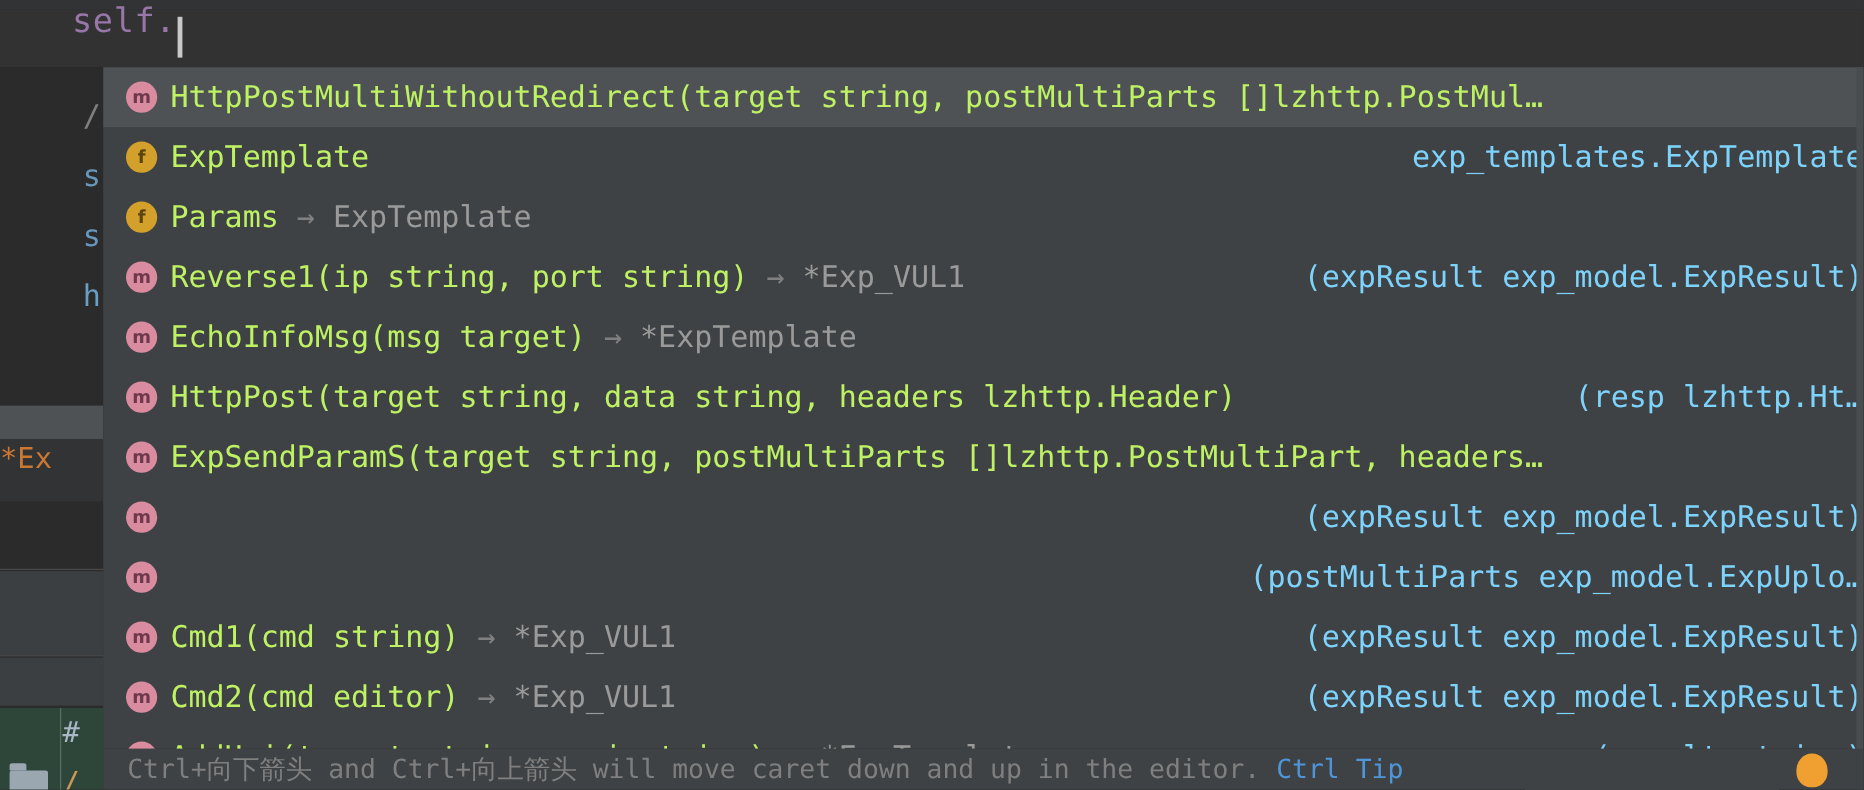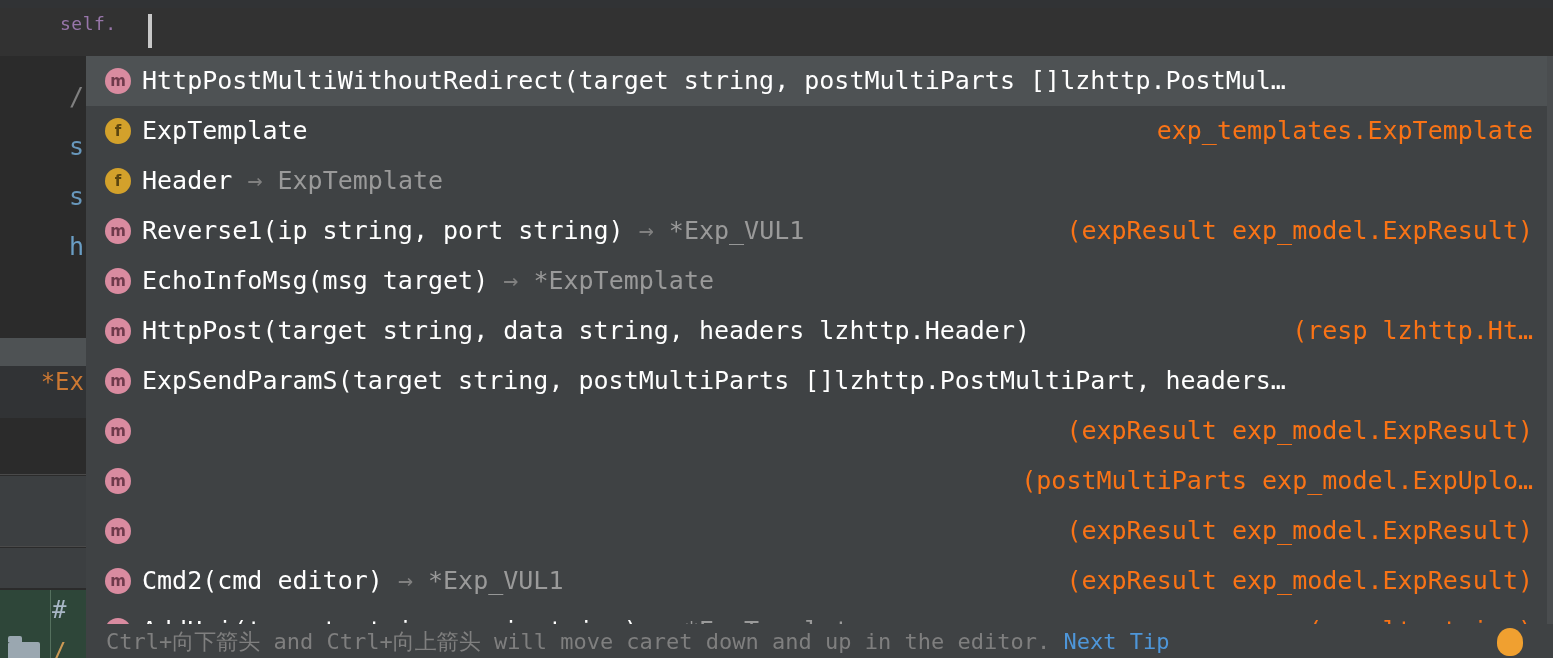--- a/index.html
+++ b/index.html
@@ -41,22 +41,22 @@
     background: #313335;
   }
   .code-caretline {
     position: absolute;
     left: 0; top: 8px;
     width: 1553px; height: 48px;
     background: #323232;
   }
   .code-self {
     position: absolute;
-    left: 60px; top: 13px;
-    font-size: 18px;
+    left: 60px; top: 1px;
+    font-size: 28px;
     color: #9876aa;
     letter-spacing: 0.5px;
     white-space: pre;
   }
   .caret {
     position: absolute;
     left: 148px; top: 14px;
     width: 4px; height: 34px;
     background: #c8c8c8;
   }
@@ -89,21 +89,20 @@
   .gutter-band2 {
     position: absolute;
     left: 0; top: 310px;
     width: 86px; height: 52px;
     background: #313335;
   }
   .star-frag {
     position: absolute;
     left: 0; top: 312px;
     width: 84px;
-    text-align: right;
     font-size: 24px;
     color: #cc7832;
     white-space: pre;
   }
 
   .tool-divider {
     position: absolute;
     left: 0;
     width: 86px;
     height: 1px;
@@ -197,33 +196,33 @@
 
   .row-main {
     position: absolute;
     left: 56px; top: 0;
     height: 50px;
     line-height: 50px;
     font-size: 25px;
     color: #a9b7c6;
     white-space: pre;
   }
-  .row-main .sig { color: #ffffff; }
+  .row-main .sig { color: #bef264; }
   .row-main .arrow { color: #808080; }
   .row-main .ret { color: #9a9a9a; }
 
   .row-tail {
     position: absolute;
     right: 0; top: 0;
     height: 50px;
     line-height: 50px;
     font-size: 25px;
-    color: #f97316;
-    white-space: pre;
-    padding-right: 20px;
+    color: #7dd3fc;
+    white-space: pre;
+    padding-right: 0;
   }
 
   
   .hintbar {
     position: absolute;
     left: 86px; top: 624px;
     width: 1467px; height: 34px;
     background: #3f4244;
     overflow: hidden;
   }
@@ -301,21 +300,21 @@
           <div class="row-icon method">m</div>
           <div class="row-main"><span class="sig">HttpPostMultiWithoutRedirect(target string, postMultiParts []lzhttp.PostMul…</span></div>
         </div>
         <div class="row">
           <div class="row-icon field">f</div>
           <div class="row-main"><span class="sig">ExpTemplate</span></div>
           <div class="row-tail">exp_templates.ExpTemplate</div>
         </div>
         <div class="row">
           <div class="row-icon field">f</div>
-          <div class="row-main"><span class="sig">Header</span> <span class="arrow">→</span> <span class="ret">ExpTemplate</span></div>
+          <div class="row-main"><span class="sig">Params</span> <span class="arrow">→</span> <span class="ret">ExpTemplate</span></div>
         </div>
         <div class="row">
           <div class="row-icon method">m</div>
           <div class="row-main"><span class="sig">Reverse1(ip string, port string)</span> <span class="arrow">→</span> <span class="ret">*Exp_VUL1</span></div>
           <div class="row-tail">(expResult exp_model.ExpResult)</div>
         </div>
         <div class="row">
           <div class="row-icon method">m</div>
           <div class="row-main"><span class="sig">EchoInfoMsg(msg target)</span> <span class="arrow">→</span> <span class="ret">*ExpTemplate</span></div>
         </div>
@@ -331,35 +330,36 @@
         <div class="row">
           <div class="row-icon method">m</div>
           <div class="row-tail">(expResult exp_model.ExpResult)</div>
         </div>
         <div class="row">
           <div class="row-icon method">m</div>
           <div class="row-tail">(postMultiParts exp_model.ExpUplo…</div>
         </div>
         <div class="row">
           <div class="row-icon method">m</div>
+          <div class="row-main"><span class="sig">Cmd1(cmd string)</span> <span class="arrow">→</span> <span class="ret">*Exp_VUL1</span></div>
           <div class="row-tail">(expResult exp_model.ExpResult)</div>
         </div>
         <div class="row">
           <div class="row-icon method">m</div>
           <div class="row-main"><span class="sig">Cmd2(cmd editor)</span> <span class="arrow">→</span> <span class="ret">*Exp_VUL1</span></div>
           <div class="row-tail">(expResult exp_model.ExpResult)</div>
         </div>
         <div class="row">
           <div class="row-icon method">m</div>
           <div class="row-main"><span class="sig">AddUri(target string, uri string)</span> <span class="arrow">→</span> <span class="ret">*ExpTemplate</span></div>
           <div class="row-tail">(result string)</div>
         </div>
       </div>
   </div>
 
   <div class="edge-strip"></div>
 
   <div class="hintbar">
-    <div class="hint-text"><span>Ctrl+向下箭头 and Ctrl+向上箭头 will move caret down and up in the editor. </span><span class="hint-link">Next Tip</span></div>
+    <div class="hint-text"><span>Ctrl+向下箭头 and Ctrl+向上箭头 will move caret down and up in the editor. </span><span class="hint-link">Ctrl Tip</span></div>
   </div>
   <div class="bulb"></div>
 
 </div>
 
 </body></html>

